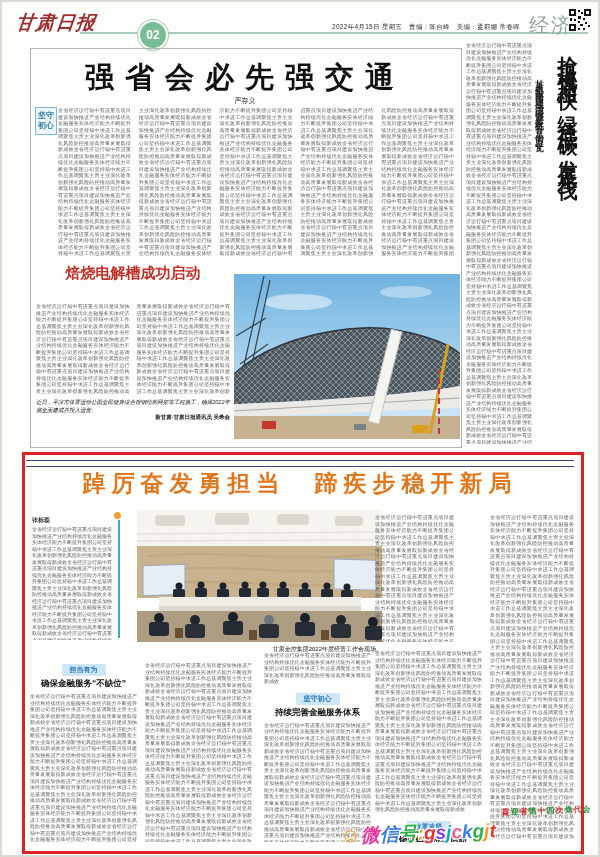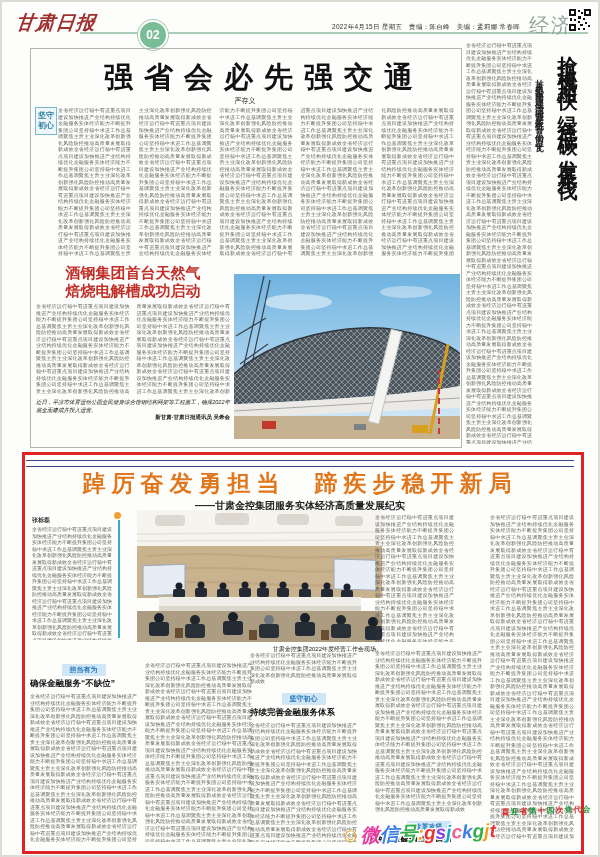--- a/index.html
+++ b/index.html
@@ -12,21 +12,21 @@
   #hline{left:78px;top:30px;width:508px;height:2px;background:#a9cdb6;}
   #pagenum{left:136px;top:18px;width:26px;height:26px;border-radius:50%;background:#79bd96;
            border:2px solid #fff;box-shadow:0 0 0 1px #a9cdb6;color:#fff;font-weight:bold;
            font-size:12px;text-align:center;line-height:26px;}
   #dateline{left:300px;top:21px;width:218px;font-size:6.5px;color:#333;text-align:right;letter-spacing:.3px;}
   #section-label{left:527px;top:10px;font-size:20px;color:#93a59c;letter-spacing:2px;font-family:Liberation Mono, monospace;}
   #qr{left:566px;top:6px;width:24px;height:24px;}
   
   #top-box{left:28px;top:46px;width:430px;height:398px;border:1px solid #b4b4b0;}
   #main-headline{left:28px;top:56px;width:430px;text-align:center;font-size:29px;font-weight:bold;
-                 color:#111;letter-spacing:11px;padding-left:19px;}
+                 color:#111;letter-spacing:11px;}
   #main-byline{left:28px;top:94px;width:430px;text-align:center;font-size:7px;color:#222;}
   #col-label{left:33px;top:105px;width:18px;padding:3px 1px;border:1px solid #7ab8d0;background:#eef6fa;
              color:#2a7fa5;font-size:8px;font-weight:bold;text-align:center;line-height:10px;}
   #main-body{left:56px;top:105px;width:396px;height:152px;column-count:5;column-gap:8px;overflow:hidden;}
   .filler{font-size:5px;line-height:6.5px;color:#3c3c3c;text-align:justify;word-break:break-all;
           opacity:.82;filter:blur(.2px);}
   
   #gas-headline{left:32px;top:262px;width:198px;text-align:center;font-size:15px;line-height:18px;
                 font-weight:bold;color:#c03028;}
   #gas-body{left:34px;top:301px;width:194px;height:92px;column-count:2;column-gap:7px;overflow:hidden;}
@@ -51,26 +51,26 @@
   #feature-intro{left:30px;top:524px;width:80px;height:114px;overflow:hidden;}
   #teal-rule{left:116px;top:518px;width:2px;height:118px;background:#3aa8cc;}
   #teal-dot{left:112px;top:510px;width:7px;height:7px;border-radius:50%;background:#f0a030;}
   #photo2{left:135px;top:508px;width:245px;height:132px;}
   #photo2-caption{left:135px;top:643px;width:245px;text-align:right;font-size:6px;color:#222;}
   .fcol{overflow:hidden;}
   #fcol4-upper{left:373px;top:512px;width:79px;height:128px;}
   #fcol5{left:488px;top:512px;width:84px;height:326px;}
   #fcol1-lower{left:28px;top:654px;width:107px;height:186px;}
   #fcol2-lower{left:143px;top:660px;width:107px;height:180px;}
-  #fcol3-lower{left:248px;top:650px;width:107px;height:190px;}
+  #fcol3-lower{left:262px;top:650px;width:107px;height:190px;}
   #fcol4-lower{left:373px;top:648px;width:107px;height:192px;}
   .badge-row{text-align:center;margin:2px 0;}
   .badge{display:inline-block;background:#cfe6f7;color:#2979b8;font-size:7px;font-weight:bold;
          padding:1px 8px;border-radius:1px;}
-  .subhead{font-size:8.5px;font-weight:bold;color:#111;margin:2px 0 3px 0;}
+  .subhead{text-align:center;font-size:8.5px;font-weight:bold;color:#111;margin:2px 0 3px 0;}
   
   #watermark{left:338px;top:806px;width:252px;transform:rotate(-2deg);}
   #wm-slogan{text-align:right;font-size:8px;font-weight:bold;letter-spacing:1px;}
   #wm-line{font-size:19px;font-weight:bold;font-style:italic;letter-spacing:0px;white-space:nowrap;
            text-shadow:-1px -1px 0 #fff,1px -1px 0 #fff,-1px 1px 0 #fff,1px 1px 0 #fff;}
   #wm-face{color:#e8a020;font-style:normal;font-size:20px;text-shadow:none;}
 </style>
 </head>
 <body>
 
@@ -103,21 +103,20 @@
       <rect x="15" y="20" width="2" height="2" fill="#111"></rect>
   </svg>
 
   <div class="abs" id="top-box"></div>
   <div class="abs" id="main-headline">强省会必先强交通</div>
   <div class="abs" id="main-byline">严存义</div>
   <div class="abs" id="col-label">坚守初心</div>
   <div class="abs filler" id="main-body">全省经济运行稳中有进重点项目建设加快推进产业结构持续优化金融服务实体经济能力不断提升集团公司坚持稳中求进工作总基调聚焦主责主业深化改革创新强化风险防控推动高质量发展取得新成效全省经济运行稳中有进重点项目建设加快推进产业结构持续优化金融服务实体经济能力不断提升集团公司坚持稳中求进工作总基调聚焦主责主业深化改革创新强化风险防控推动高质量发展取得新成效全省经济运行稳中有进重点项目建设加快推进产业结构持续优化金融服务实体经济能力不断提升集团公司坚持稳中求进工作总基调聚焦主责主业深化改革创新强化风险防控推动高质量发展取得新成效全省经济运行稳中有进重点项目建设加快推进产业结构持续优化金融服务实体经济能力不断提升集团公司坚持稳中求进工作总基调聚焦主责主业深化改革创新强化风险防控推动高质量发展取得新成效全省经济运行稳中有进重点项目建设加快推进产业结构持续优化金融服务实体经济能力不断提升集团公司坚持稳中求进工作总基调聚焦主责主业深化改革创新强化风险防控推动高质量发展取得新成效全省经济运行稳中有进重点项目建设加快推进产业结构持续优化金融服务实体经济能力不断提升集团公司坚持稳中求进工作总基调聚焦主责主业深化改革创新强化风险防控推动高质量发展取得新成效全省经济运行稳中有进重点项目建设加快推进产业结构持续优化金融服务实体经济能力不断提升集团公司坚持稳中求进工作总基调聚焦主责主业深化改革创新强化风险防控推动高质量发展取得新成效全省经济运行稳中有进重点项目建设加快推进产业结构持续优化金融服务实体经济能力不断提升集团公司坚持稳中求进工作总基调聚焦主责主业深化改革创新强化风险防控推动高质量发展取得新成效全省经济运行稳中有进重点项目建设加快推进产业结构持续优化金融服务实体经济能力不断提升集团公司坚持稳中求进工作总基调聚焦主责主业深化改革创新强化风险防控推动高质量发展取得新成效全省经济运行稳中有进重点项目建设加快推进产业结构持续优化金融服务实体经济能力不断提升集团公司坚持稳中求进工作总基调聚焦主责主业深化改革创新强化风险防控推动高质量发展取得新成效全省经济运行稳中有进重点项目建设加快推进产业结构持续优化金融服务实体经济能力不断提升集团公司坚持稳中求进工作总基调聚焦主责主业深化改革创新强化风险防控推动高质量发展取得新成效全省经济运行稳中有进重点项目建设加快推进产业结构持续优化金融服务实体经济能力不断提升集团公司坚持稳中求进工作总基调聚焦主责主业深化改革创新强化风险防控推动高质量发展取得新成效全省经济运行稳中有进重点项目建设加快推进产业结构持续优化金融服务实体经济能力不断提升集团公司坚持稳中求进工作总基调聚焦主责主业深化改革创新强化风险防控推动高质量发展取得新成效全省经济运行稳中有进重点项目建设加快推进产业结构持续优化金融服务实体经济能力不断提升集团公司坚持稳中求进工作总基调聚焦主责主业深化改革创新强化风险防控推动高质量发展取得新成效全省经济运行稳中有进重点项目建设加快推进产业结构持续优化金融服务实体经济能力不断提升集团公司坚持稳中求进工作总基调聚焦主责主业深化改革创新强化风险防控推动高质量发展取得新成效全省经济运行稳中有进重点项目建设加快推进产业结构持续优化金融服务实体经济能力不断提升集团公司坚持稳中求进工作总基调聚焦主责主业深化改革创新强化风险防控推动高质量发展取得新成效全省经济运行稳中有进重点项目建设加快推进产业结构持续优化金融服务实体经济能力不断提升集团公司坚持稳中求进工作总基调聚焦主责主业深化改革创新强化风险防控推动高质量发展取得新成效全省经济运行稳中有进重点项目建设加快推进产业结构持续优化金融服务实体经济能力不断提升集团公司坚持稳中求进工作总基调聚焦主责主业深化改革创新强化风险防控推动高质量发展取得新成效全省经济运行稳中有进重点项目建设加快推进产业结构持续优化金融服务实体经济能力不断提升集团公司坚持稳中求进工作总基调聚焦主责主业深化改革创新强化风险防控推动高质量发展取得新成效全省经济运行稳中有进重点项目建设加快推进产业结构持续优化金融服务实体经济能力不断提升集团公司坚持稳中求进工作总基调聚焦主责主业深化改革创新强化风险防控推动高质量发展取得新成效全省经济运行稳中有进重点项目建设加快推进产业结构持续优化金融服务实体经济能力不断提升集团公司坚持稳中求进工作总基调聚焦主责主业深化改革创新强化风险防控推动高质量发展取得新成效全省经济运行稳中有进重点项目建设加快推进产业结构持续优化金融服务实体经济能力不断提升集团公司坚持稳中求进工作总基调聚焦主责主业深化改革创新强化风险防控推动高质量发展取得新成效全省经济运行稳中有进重点项目建设加快推进产业结构持续优化金融服务实体经济能力不断提升集团公司坚持稳中求进工作总基调聚焦主责主业深化改革创新强化风险防控推动高质量发展取得新成效全省经济运行稳中有进重点项目建设加快推进产业结构持续优化金融服务实体经济能力不断提升集团公司坚持稳中求进工作总基调聚焦主责主业深化改革创新强化风险防控推动高质量发展取得新成效全省经济运行稳中有进重点项目建设加快推进产业结构持续优化金融服务实体经济能力不断提升集团公司坚持稳中求进工作总基调聚焦主责主业深化改革创新强化风险防控推动高质量发展取得新成效全省经济运行稳中有进重点项目建设加快推进产业结构持续优化金融服务实体经济能力不断提升集团公司坚持稳中求进工作总基调聚焦主责主业深化改革创新强化风险防控推动高质量发展取得新成效全省经济运行稳中有进重点项目建设加快推进产业结构持续优化金融服务实体经济能力不断提升集团公司坚持稳中求进工作总基调聚焦主责主业深化改革创新强化风险防控推动高质量发展取得新成效全省经济运行稳中有进重点项目建设加快推进产业结构持续优化金融服务实体经济能力不断提升集团公司坚持稳中求进工作总基调聚焦主责主业深化改革创新强化风险防控推动高质量发展取得新成效</div>
 
   <div class="abs" id="gas-headline">
-    <div>酒钢集团首台天然气</div>
     <div>焙烧电解槽成功启动</div>
   </div>
   <div class="abs filler" id="gas-body">全省经济运行稳中有进重点项目建设加快推进产业结构持续优化金融服务实体经济能力不断提升集团公司坚持稳中求进工作总基调聚焦主责主业深化改革创新强化风险防控推动高质量发展取得新成效全省经济运行稳中有进重点项目建设加快推进产业结构持续优化金融服务实体经济能力不断提升集团公司坚持稳中求进工作总基调聚焦主责主业深化改革创新强化风险防控推动高质量发展取得新成效全省经济运行稳中有进重点项目建设加快推进产业结构持续优化金融服务实体经济能力不断提升集团公司坚持稳中求进工作总基调聚焦主责主业深化改革创新强化风险防控推动高质量发展取得新成效全省经济运行稳中有进重点项目建设加快推进产业结构持续优化金融服务实体经济能力不断提升集团公司坚持稳中求进工作总基调聚焦主责主业深化改革创新强化风险防控推动高质量发展取得新成效全省经济运行稳中有进重点项目建设加快推进产业结构持续优化金融服务实体经济能力不断提升集团公司坚持稳中求进工作总基调聚焦主责主业深化改革创新强化风险防控推动高质量发展取得新成效全省经济运行稳中有进重点项目建设加快推进产业结构持续优化金融服务实体经济能力不断提升集团公司坚持稳中求进工作总基调聚焦主责主业深化改革创新强化风险防控推动高质量发展取得新成效全省经济运行稳中有进重点项目建设加快推进产业结构持续优化金融服务实体经济能力不断提升集团公司坚持稳中求进工作总基调聚焦主责主业深化改革创新强化风险防控推动高质量发展取得新成效全省经济运行稳中有进重点项目建设加快推进产业结构持续优化金融服务实体经济能力不断提升集团公司坚持稳中求进工作总基调聚焦主责主业深化改革创新强化风险防控推动高质量发展取得新成效全省经济运行稳中有进重点项目建设加快推进产业结构持续优化金融服务实体经济能力不断提升集团公司坚持稳中求进工作总基调聚焦主责主业深化改革创新强化风险防控推动高质量发展取得新成效</div>
   <div class="abs" id="photo1-caption">
     <span>近日，平凉市体育运动公园全民健身综合馆钢结构网架等工程施工，确保2022年底全面建成并投入运营。</span>
     <span id="photo1-credit">新甘肃·甘肃日报通讯员 吴希会</span>
   </div>
 
   <svg class="abs" id="photo1" viewBox="0 0 226 165" preserveAspectRatio="none">
     <defs>
@@ -149,21 +148,20 @@
     <path d="M205 160 L205 96" stroke="#c34" stroke-width="2" stroke-dasharray="6 4"></path>
   </svg>
 
   <div class="abs filler" id="right-body">全省经济运行稳中有进重点项目建设加快推进产业结构持续优化金融服务实体经济能力不断提升集团公司坚持稳中求进工作总基调聚焦主责主业深化改革创新强化风险防控推动高质量发展取得新成效全省经济运行稳中有进重点项目建设加快推进产业结构持续优化金融服务实体经济能力不断提升集团公司坚持稳中求进工作总基调聚焦主责主业深化改革创新强化风险防控推动高质量发展取得新成效全省经济运行稳中有进重点项目建设加快推进产业结构持续优化金融服务实体经济能力不断提升集团公司坚持稳中求进工作总基调聚焦主责主业深化改革创新强化风险防控推动高质量发展取得新成效全省经济运行稳中有进重点项目建设加快推进产业结构持续优化金融服务实体经济能力不断提升集团公司坚持稳中求进工作总基调聚焦主责主业深化改革创新强化风险防控推动高质量发展取得新成效全省经济运行稳中有进重点项目建设加快推进产业结构持续优化金融服务实体经济能力不断提升集团公司坚持稳中求进工作总基调聚焦主责主业深化改革创新强化风险防控推动高质量发展取得新成效全省经济运行稳中有进重点项目建设加快推进产业结构持续优化金融服务实体经济能力不断提升集团公司坚持稳中求进工作总基调聚焦主责主业深化改革创新强化风险防控推动高质量发展取得新成效全省经济运行稳中有进重点项目建设加快推进产业结构持续优化金融服务实体经济能力不断提升集团公司坚持稳中求进工作总基调聚焦主责主业深化改革创新强化风险防控推动高质量发展取得新成效全省经济运行稳中有进重点项目建设加快推进产业结构持续优化金融服务实体经济能力不断提升集团公司坚持稳中求进工作总基调聚焦主责主业深化改革创新强化风险防控推动高质量发展取得新成效全省经济运行稳中有进重点项目建设加快推进产业结构持续优化金融服务实体经济能力不断提升集团公司坚持稳中求进工作总基调聚焦主责主业深化改革创新强化风险防控推动高质量发展取得新成效全省经济运行稳中有进重点项目建设加快推进产业结构持续优化金融服务实体经济能力不断提升集团公司坚持稳中求进工作总基调聚焦主责主业深化改革创新强化风险防控推动高质量发展取得新成效全省经济运行稳中有进重点项目建设加快推进产业结构持续优化金融服务实体经济能力不断提升集团公司坚持稳中求进工作总基调聚焦主责主业深化改革创新强化风险防控推动高质量发展取得新成效全省经济运行稳中有进重点项目建设加快推进产业结构持续优化金融服务实体经济能力不断提升集团公司坚持稳中求进工作总基调聚焦主责主业深化改革创新强化风险防控推动高质量发展取得新成效全省经济运行稳中有进重点项目建设加快推进产业结构持续优化金融服务实体经济能力不断提升集团公司坚持稳中求进工作总基调聚焦主责主业深化改革创新强化风险防控推动高质量发展取得新成效全省经济运行稳中有进重点项目建设加快推进产业结构持续优化金融服务实体经济能力不断提升集团公司坚持稳中求进工作总基调聚焦主责主业深化改革创新强化风险防控推动高质量发展取得新成效全省经济运行稳中有进重点项目建设加快推进产业结构持续优化金融服务实体经济能力不断提升集团公司坚持稳中求进工作总基调聚焦主责主业深化改革创新强化风险防控推动高质量发展取得新成效</div>
   <div class="abs" id="right-subtitle">甘肃电投集团建成清洁能源总装机二百八十四万千瓦</div>
   <div class="abs" id="right-headline">抢抓机遇加快“绿色低碳”发展步伐</div>
 
   <div class="abs" id="red-box"></div>
   <div class="abs" id="navy-rule"></div>
   <div class="abs" id="feature-headline">踔厉奋发勇担当　蹄疾步稳开新局</div>
-  <div class="abs" id="feature-subtitle">——甘肃金控集团服务实体经济高质量发展纪实</div>
   <div class="abs" id="feature-byline">张栎磊</div>
   <div class="abs filler" id="feature-intro">全省经济运行稳中有进重点项目建设加快推进产业结构持续优化金融服务实体经济能力不断提升集团公司坚持稳中求进工作总基调聚焦主责主业深化改革创新强化风险防控推动高质量发展取得新成效全省经济运行稳中有进重点项目建设加快推进产业结构持续优化金融服务实体经济能力不断提升集团公司坚持稳中求进工作总基调聚焦主责主业深化改革创新强化风险防控推动高质量发展取得新成效全省经济运行稳中有进重点项目建设加快推进产业结构持续优化金融服务实体经济能力不断提升集团公司坚持稳中求进工作总基调聚焦主责主业深化改革创新强化风险防控推动高质量发展取得新成效全省经济运行稳中有进重点项目建设加快推进产业结构持续优化金融服务实体经济能力不断提升集团公司坚持稳中求进工作总基调聚焦主责主业深化改革创新强化风险防控推动高质量发展取得新成效全省经济运行稳中有进重点项目建设加快推进产业结构持续优化金融服务实体经济能力不断提升集团公司坚持稳中求进工作总基调聚焦主责主业深化改革创新强化风险防控推动高质量发展取得新成效</div>
   <div class="abs" id="teal-dot"></div>
   <div class="abs" id="teal-rule"></div>
 
   <svg class="abs" id="photo2" viewBox="0 0 245 132" preserveAspectRatio="none">
     <rect width="245" height="36" fill="#f6f4ef"></rect>
     <rect x="18" y="5" width="30" height="11" rx="4" fill="#dcd8cf"></rect>
     <rect x="78" y="3" width="34" height="12" rx="4" fill="#dcd8cf"></rect>
     <rect x="140" y="4" width="32" height="11" rx="4" fill="#dcd8cf"></rect>

